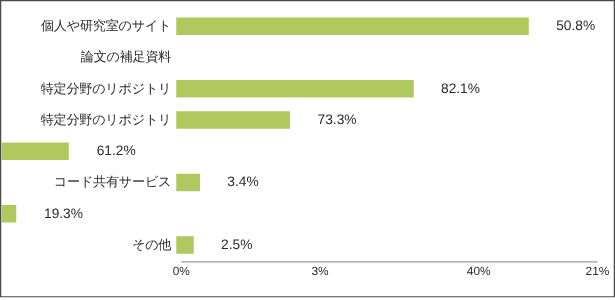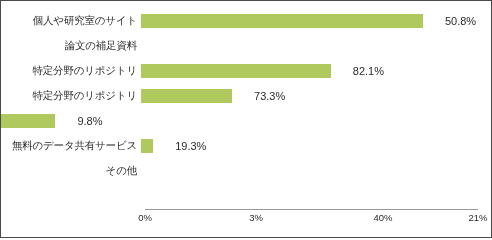--- a/index.html
+++ b/index.html
@@ -125,35 +125,45 @@
         <div class="cat-label">特定分野のリポジトリ</div>
         <div class="bar-zone">
           <div class="bar" style="width: 91.02px;"></div>
           <div class="bar-value">73.3%</div>
         </div>
       </div>
 
       <div class="row">
         <div class="bar-zone">
           <div class="bar" style="width: 54.39px;"></div>
-          <div class="bar-value">9.8%</div>
+          <div class="bar-value">61.2%</div>
         </div>
       </div>
 
+      <div class="row">
+        <div class="cat-label">コード共有サービス</div>
+        <div class="bar-zone">
+          <div class="bar" style="width: 18.87px;"></div>
+          <div class="bar-value">3.4%</div>
+        </div>
+      </div>
 
       <div class="row">
-        <div class="cat-label">無料のデータ共有サービス</div>
         <div class="bar-zone">
           <div class="bar" style="width: 12.21px;"></div>
           <div class="bar-value">19.3%</div>
         </div>
       </div>
 
       <div class="row">
         <div class="cat-label">その他</div>
+        <div class="bar-zone">
+          <div class="bar" style="width: 13.875px;"></div>
+          <div class="bar-value">2.5%</div>
+        </div>
       </div>
 
     </div>
 
     <div class="axis-line"></div>
 
     <div class="axis-ticks">
       <span class="tick" style="left:144px">0%</span>
       <span class="tick" style="left:255px">3%</span>
       <span class="tick" style="left:382px">40%</span>

